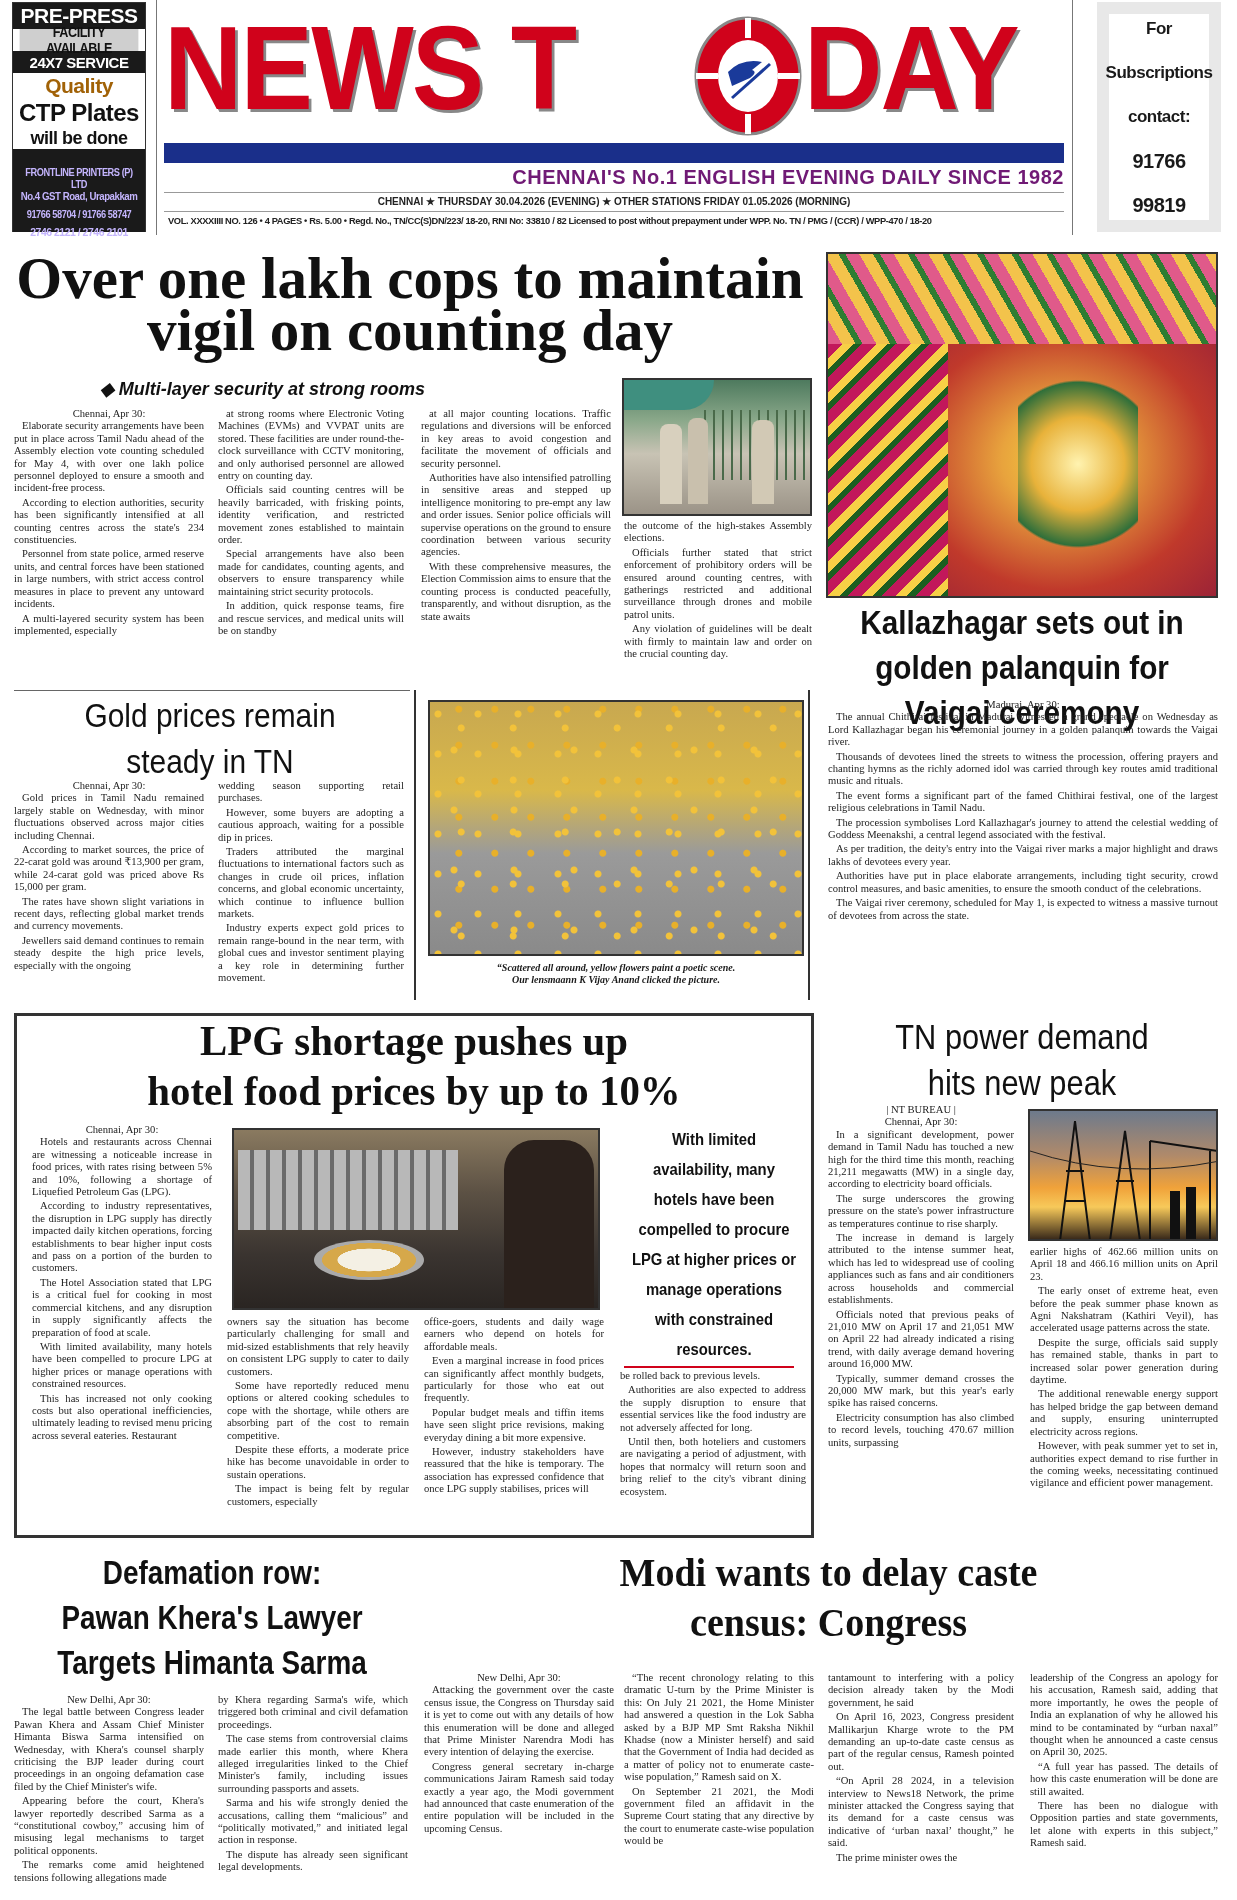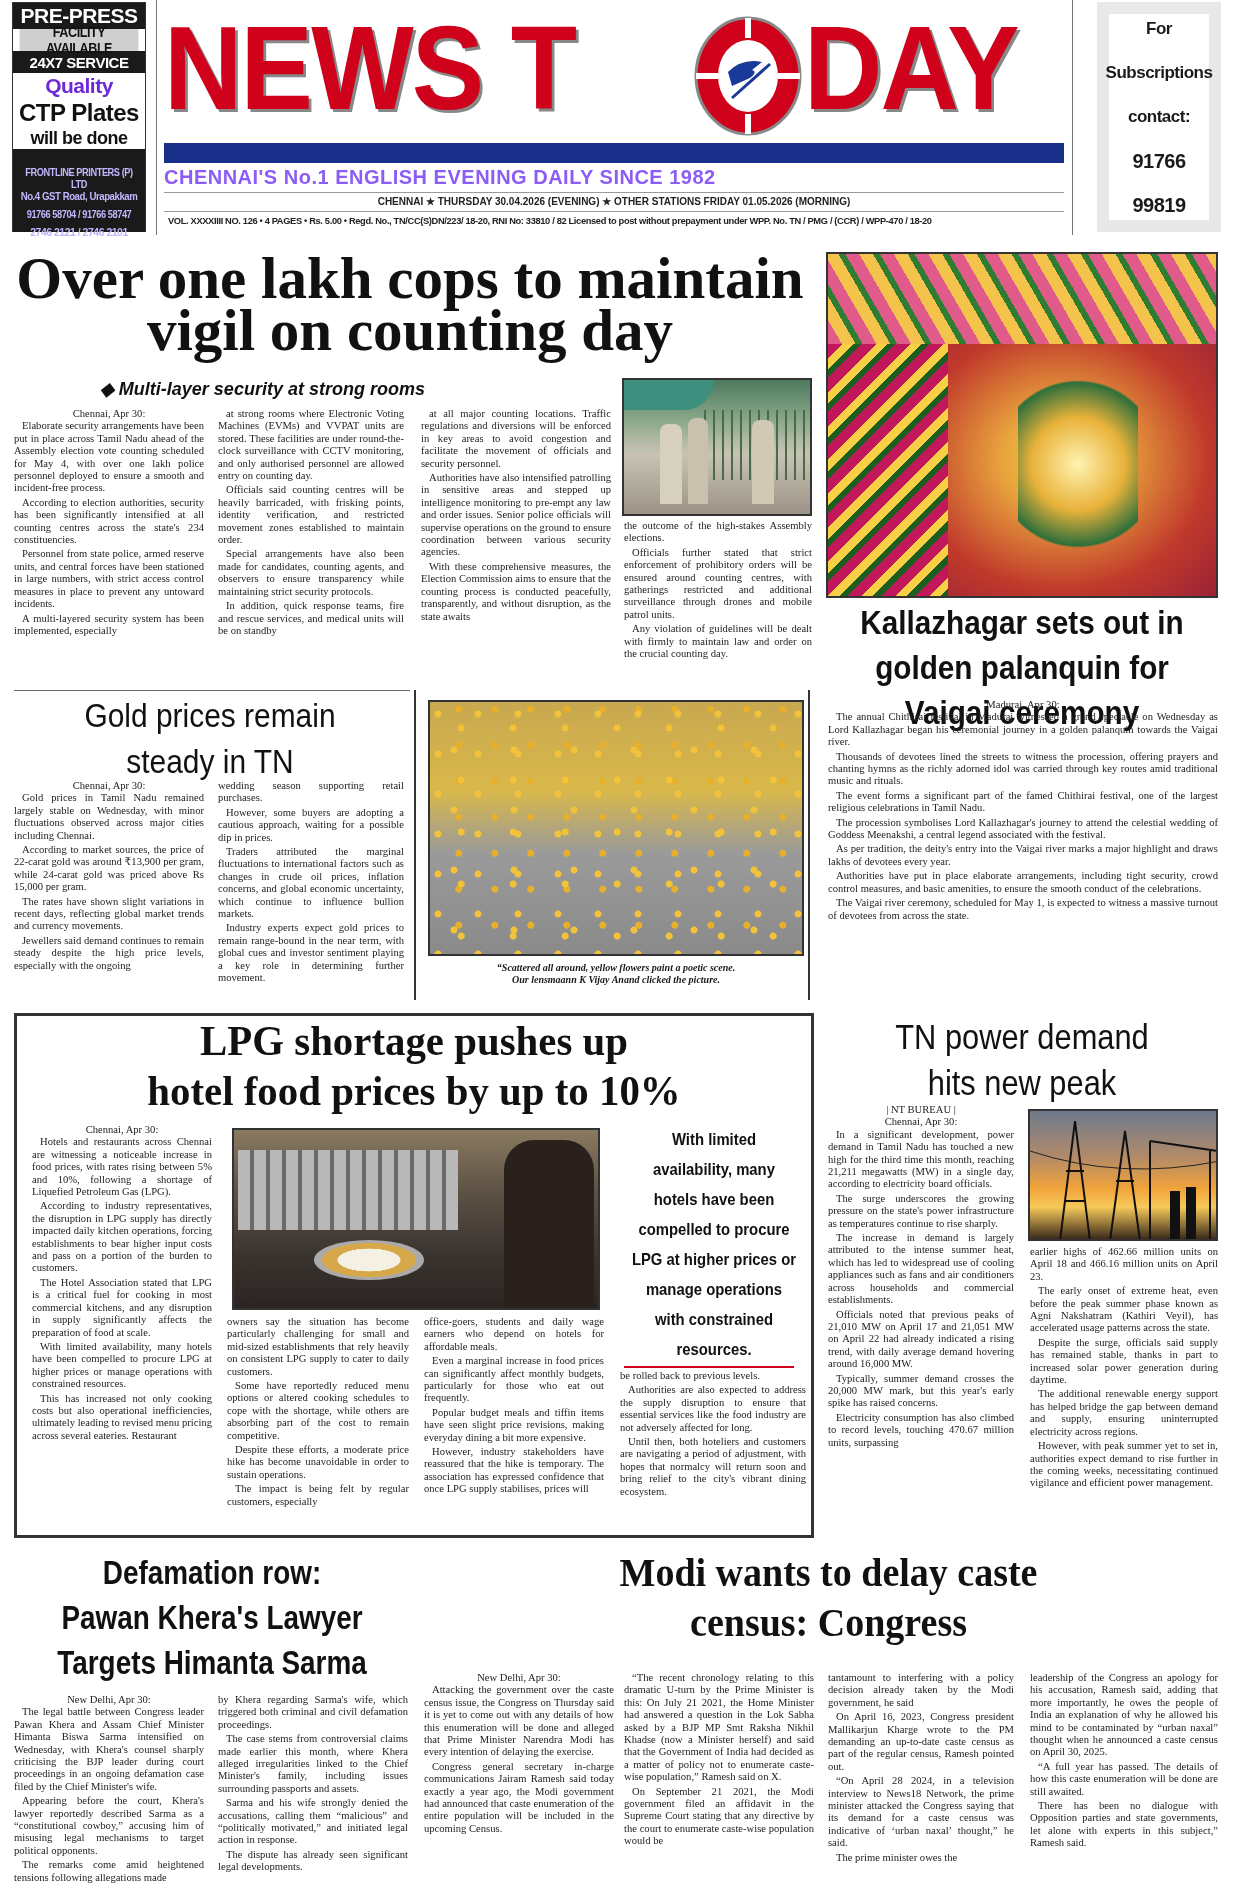--- a/index.html
+++ b/index.html
@@ -22,21 +22,21 @@
 .col{position:absolute}
 .caption{font-family:"Liberation Serif",serif;font-style:italic;font-weight:bold;font-size:10px;line-height:12px;text-align:center}
 </style>
 </head>
 <body>
 
 <div class="abs ad-left">
   <div class="r" style="background:#1a1a1a;color:#fff;height:26px;font-size:21px">PRE-PRESS</div>
   <div class="r" style="background:#cfcfcf;color:#111;height:22px;font-size:14px;transform:scaleX(0.9)">FACILITY AVAILABLE</div>
   <div class="r" style="background:#1a1a1a;color:#fff;height:22px;font-size:15px">24X7 SERVICE</div>
-  <div class="r" style="height:26px;font-size:21px;color:#6d28d9">Quality</div>
+  <div class="r" style="height:26px;font-size:21px;color:#a16207">Quality</div>
   <div class="r" style="height:28px;font-size:24px;color:#111">CTP Plates</div>
   <div class="r" style="height:22px;font-size:18px;color:#111">will be done</div>
   <div style="background:#1a1a1a;color:#c4b5fd;height:83px;padding-top:20px">
     <div class="r" style="font-size:10.5px;height:18px;transform:scaleX(0.88)">FRONTLINE PRINTERS (P) LTD</div>
     <div class="r" style="font-size:10.5px;height:18px;transform:scaleX(0.92)">No.4 GST Road, Urapakkam</div>
     <div class="r" style="font-size:10.5px;height:18px;transform:scaleX(0.88)">91766 58704 / 91766 58747</div>
     <div class="r" style="font-size:10.5px;height:18px">2746 2121 / 2746 2101</div>
   </div>
 </div>
 
@@ -53,21 +53,21 @@
       <rect x="4" y="59" width="22" height="6" fill="#fff"></rect>
       <rect x="86" y="59" width="22" height="6" fill="#fff"></rect>
       <path d="M36 58 Q50 44 70 48 L60 56 Q66 58 58 64 L40 72 Z" fill="#1a3a9a"></path>
       <path d="M40 84 L78 50" stroke="#1a3a9a" stroke-width="3"></path>
     </svg>
   </div>
   <div class="abs logo-word" style="left:640px;top:0">DAY</div>
 </div>
 
 <div class="abs" style="left:164px;top:143px;width:900px;height:20px;background:#1a2f8a"></div>
-<div class="abs cond" style="left:164px;top:166px;width:900px;text-align:left;font-size:20px;letter-spacing:0.5px;color:#8b5cf6">CHENNAI'S No.1 ENGLISH EVENING DAILY SINCE 1982</div>
+<div class="abs cond" style="left:164px;top:166px;width:900px;text-align:right;font-size:20px;letter-spacing:0.5px;color:#701a75">CHENNAI'S No.1 ENGLISH EVENING DAILY SINCE 1982</div>
 <div class="abs" style="left:164px;top:192px;width:900px;height:1px;background:#999"></div>
 <div class="abs" style="left:164px;top:196px;width:900px;text-align:center;font-family:'Liberation Sans',sans-serif;font-weight:bold;font-size:10px;color:#222">CHENNAI ★ THURSDAY 30.04.2026 (EVENING) ★ OTHER STATIONS FRIDAY 01.05.2026 (MORNING)</div>
 <div class="abs" style="left:164px;top:211px;width:900px;height:1px;background:#999"></div>
 <div class="abs" style="left:168px;top:216px;width:900px;font-family:'Liberation Sans',sans-serif;font-weight:bold;font-size:9.3px;color:#222;white-space:nowrap;letter-spacing:-0.35px">VOL. XXXXIIII NO. 126  • 4 PAGES • Rs. 5.00 • Regd. No., TN/CC(S)DN/223/ 18-20, RNI No: 33810 / 82 Licensed to post without prepayment under WPP. No. TN / PMG / (CCR) / WPP-470 / 18-20</div>
 
 <div class="abs" style="left:1072px;top:0;width:1px;height:235px;background:#777"></div>
 <div class="abs sub-box">
   <div class="inner">
     <div>For</div>
     <div>Subscriptions</div>

